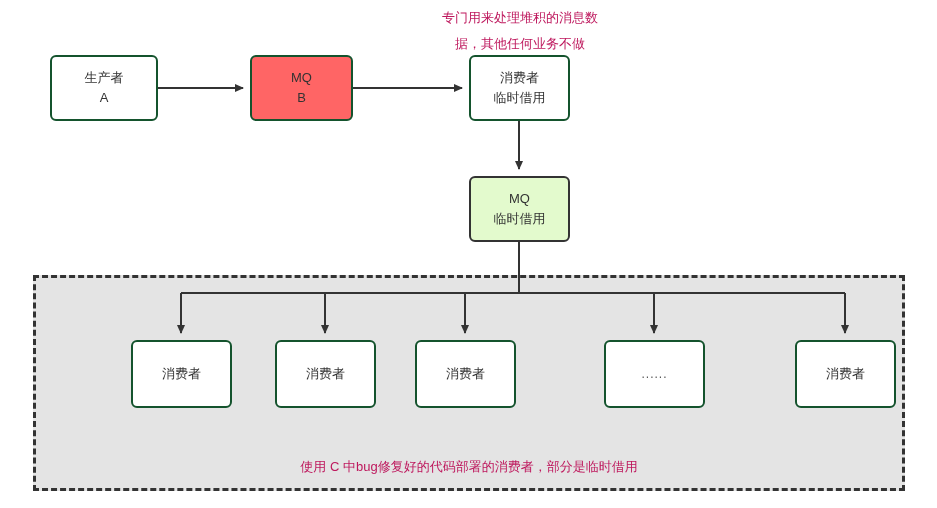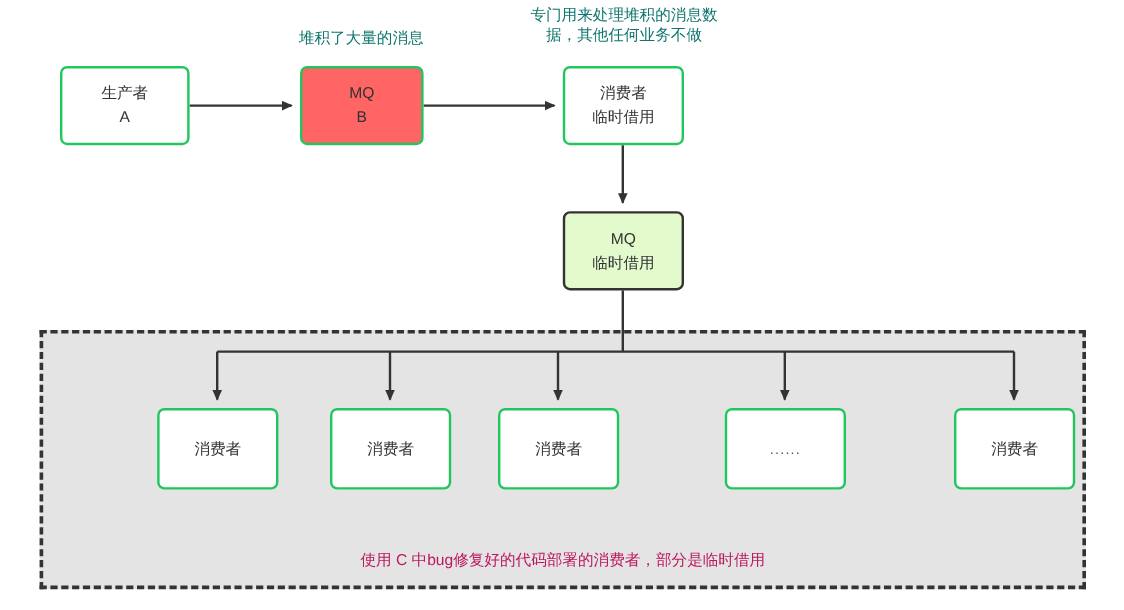--- a/index.html
+++ b/index.html
@@ -13,21 +13,21 @@
   #canvas {
     position: relative;
     width: 937px;
     height: 508px;
     background: #ffffff;
     overflow: hidden;
   }
   .node {
     position: absolute;
     box-sizing: border-box;
-    border: 2px solid #22c55e;
+    border: 2px solid #14532d;
     border-radius: 6px;
     background: #ffffff;
     display: flex;
     flex-direction: column;
     align-items: center;
     justify-content: center;
     color: #333333;
     font-size: 13px;
     line-height: 20px;
     text-align: center;
@@ -75,23 +75,23 @@
   }
   .c1 { left: 131px; }
   .c2 { left: 275px; }
   .c3 { left: 415px; }
   .c4 { left: 604px; }
   .c5 { left: 795px; }
   .dots { letter-spacing: 1px; color: #555555; font-size: 12px; }
 
   .annotation {
     position: absolute;
-    color: #0f766e;
+    color: #be185d;
     font-size: 13px;
-    line-height: 16px;
+    line-height: 26px;
     text-align: center;
     white-space: pre-line;
   }
   .ann-mq-b {
     left: 201px; top: 24px; width: 200px;
   }
   .ann-consumer {
     left: 425px; top: 5px; width: 190px;
   }
 
@@ -100,21 +100,20 @@
     left: 0; top: 0;
     width: 937px; height: 508px;
     pointer-events: none;
   }
 </style>
 </head>
 <body>
 
 <div id="canvas">
 
-  <div class="annotation ann-mq-b">堆积了大量的消息</div>
 
   <div class="annotation ann-consumer">专门用来处理堆积的消息数
 据，其他任何业务不做</div>
 
   <div class="group-box">
     <div class="group-caption">使用 C 中bug修复好的代码部署的消费者，部分是临时借用</div>
   </div>
 
   <svg class="edges" viewBox="0 0 937 508" xmlns="http://www.w3.org/2000/svg">
     <defs>

